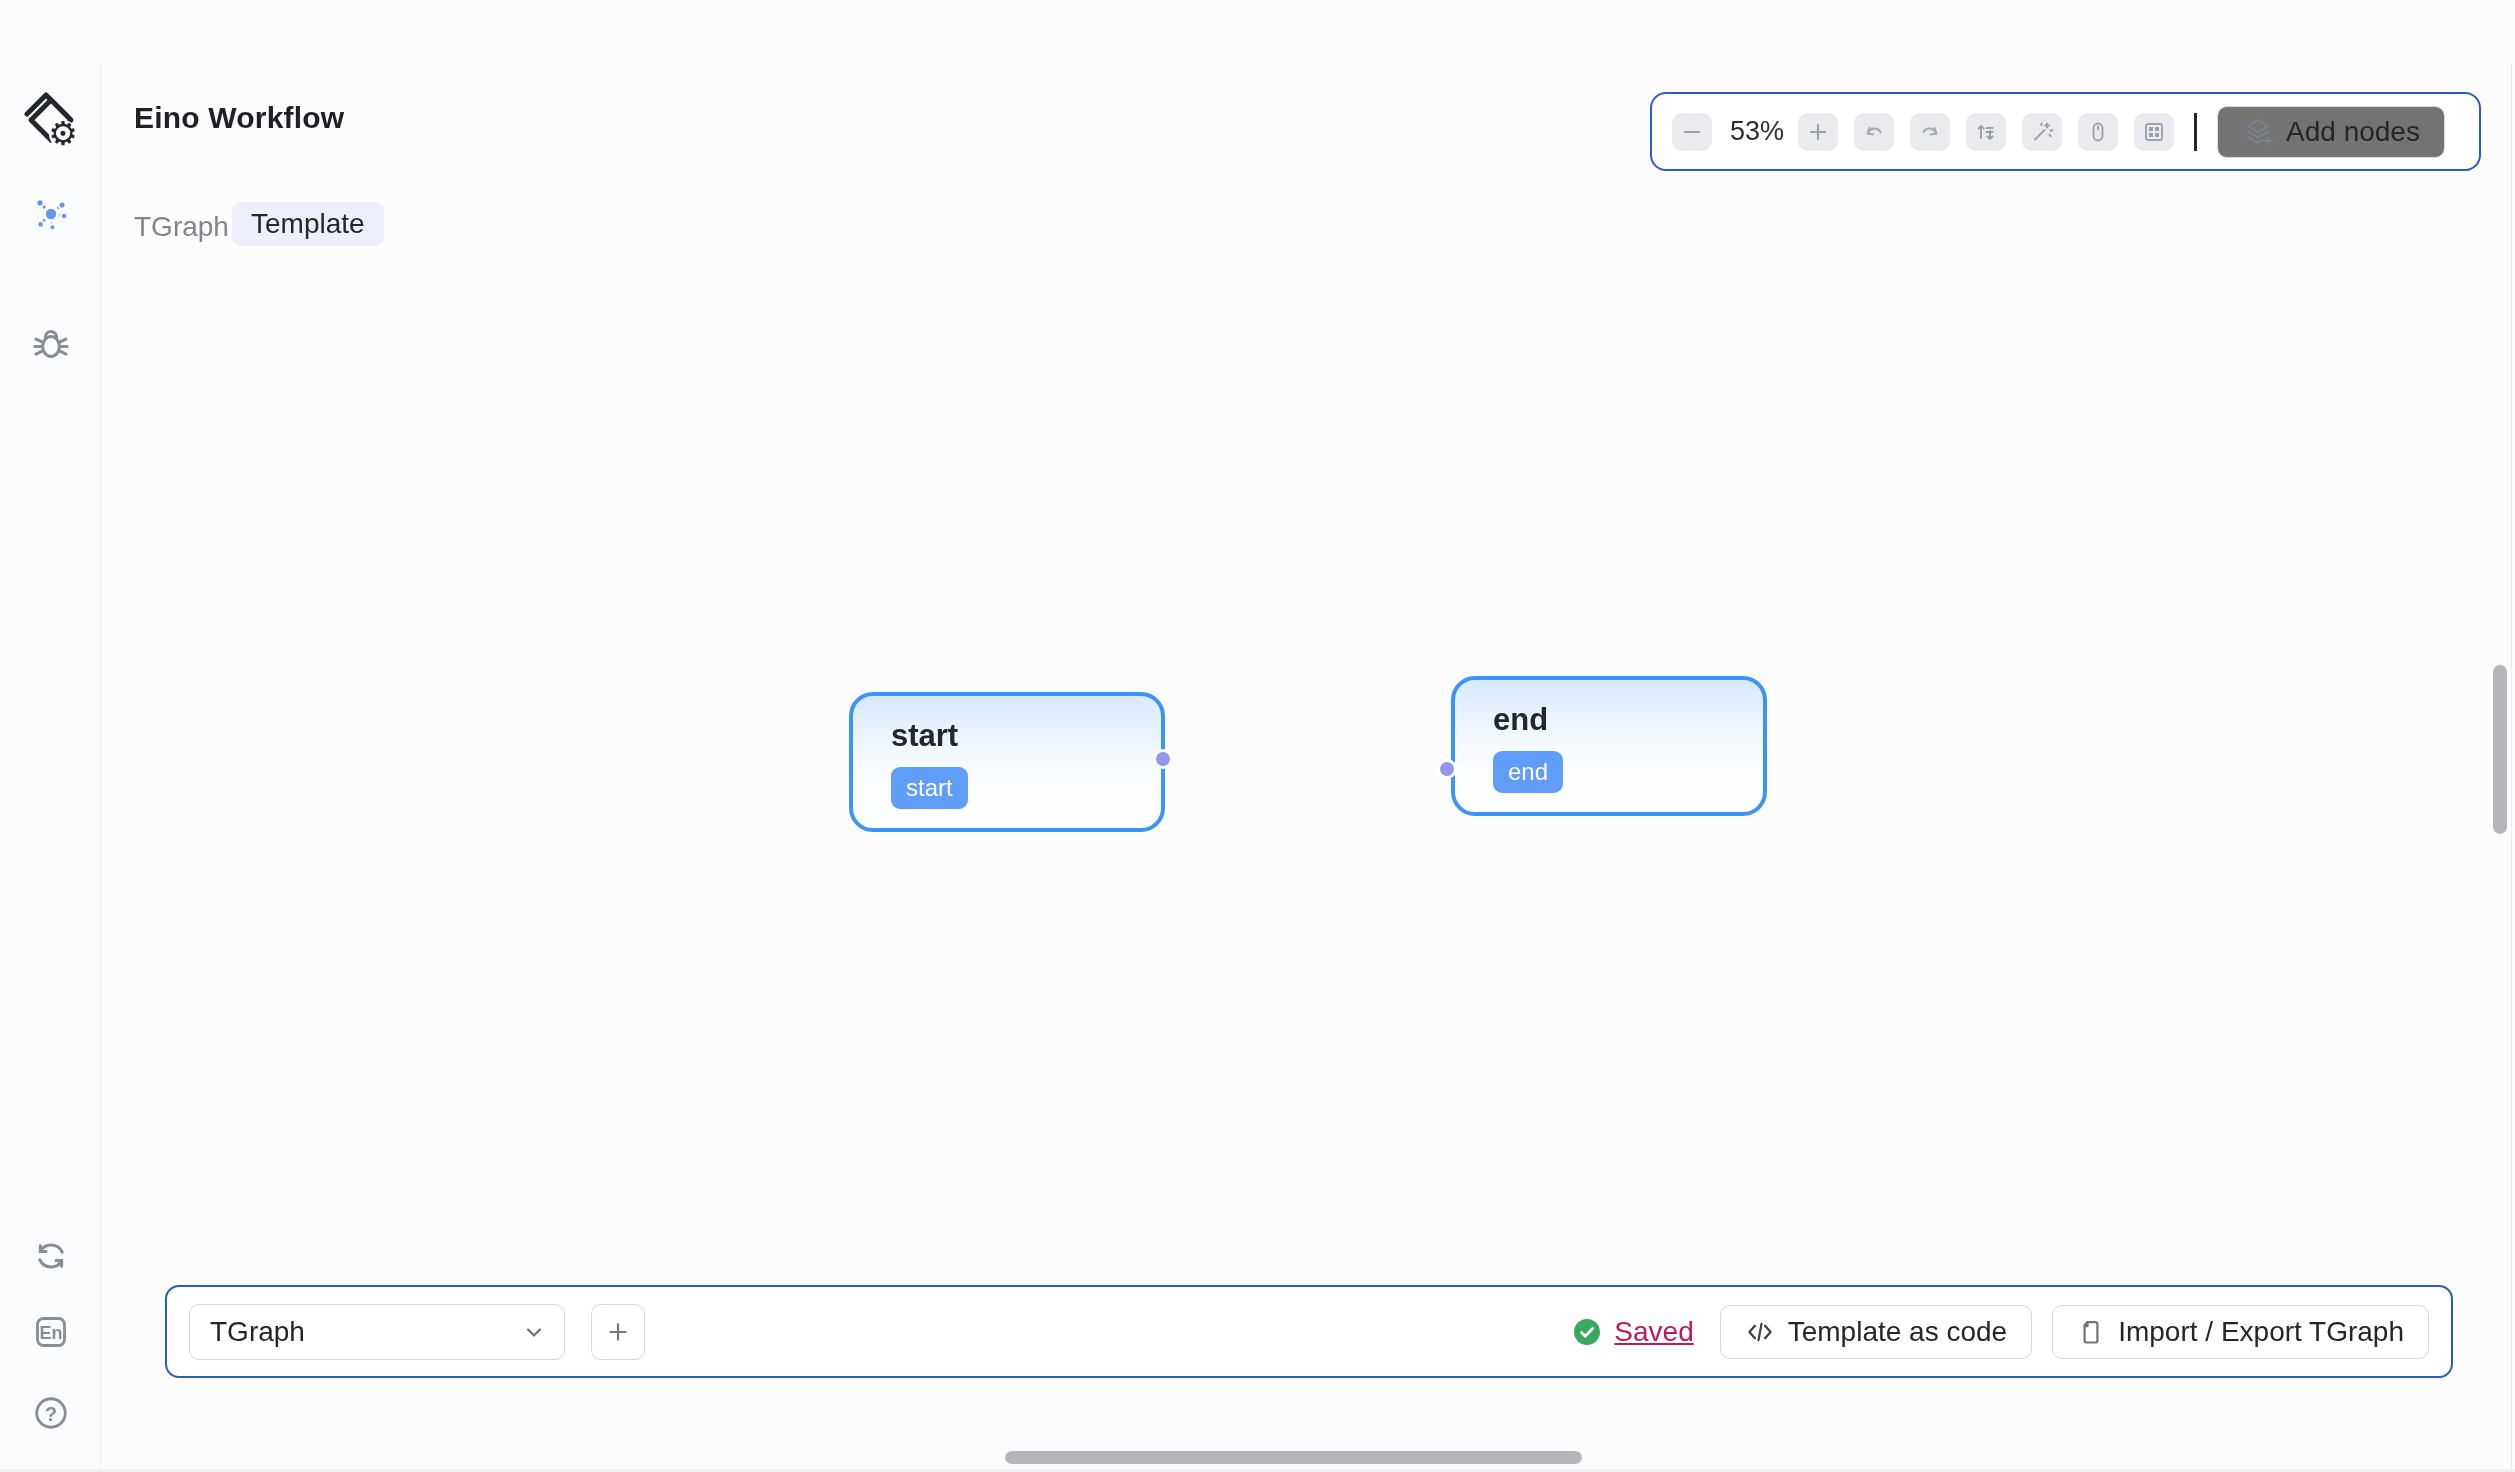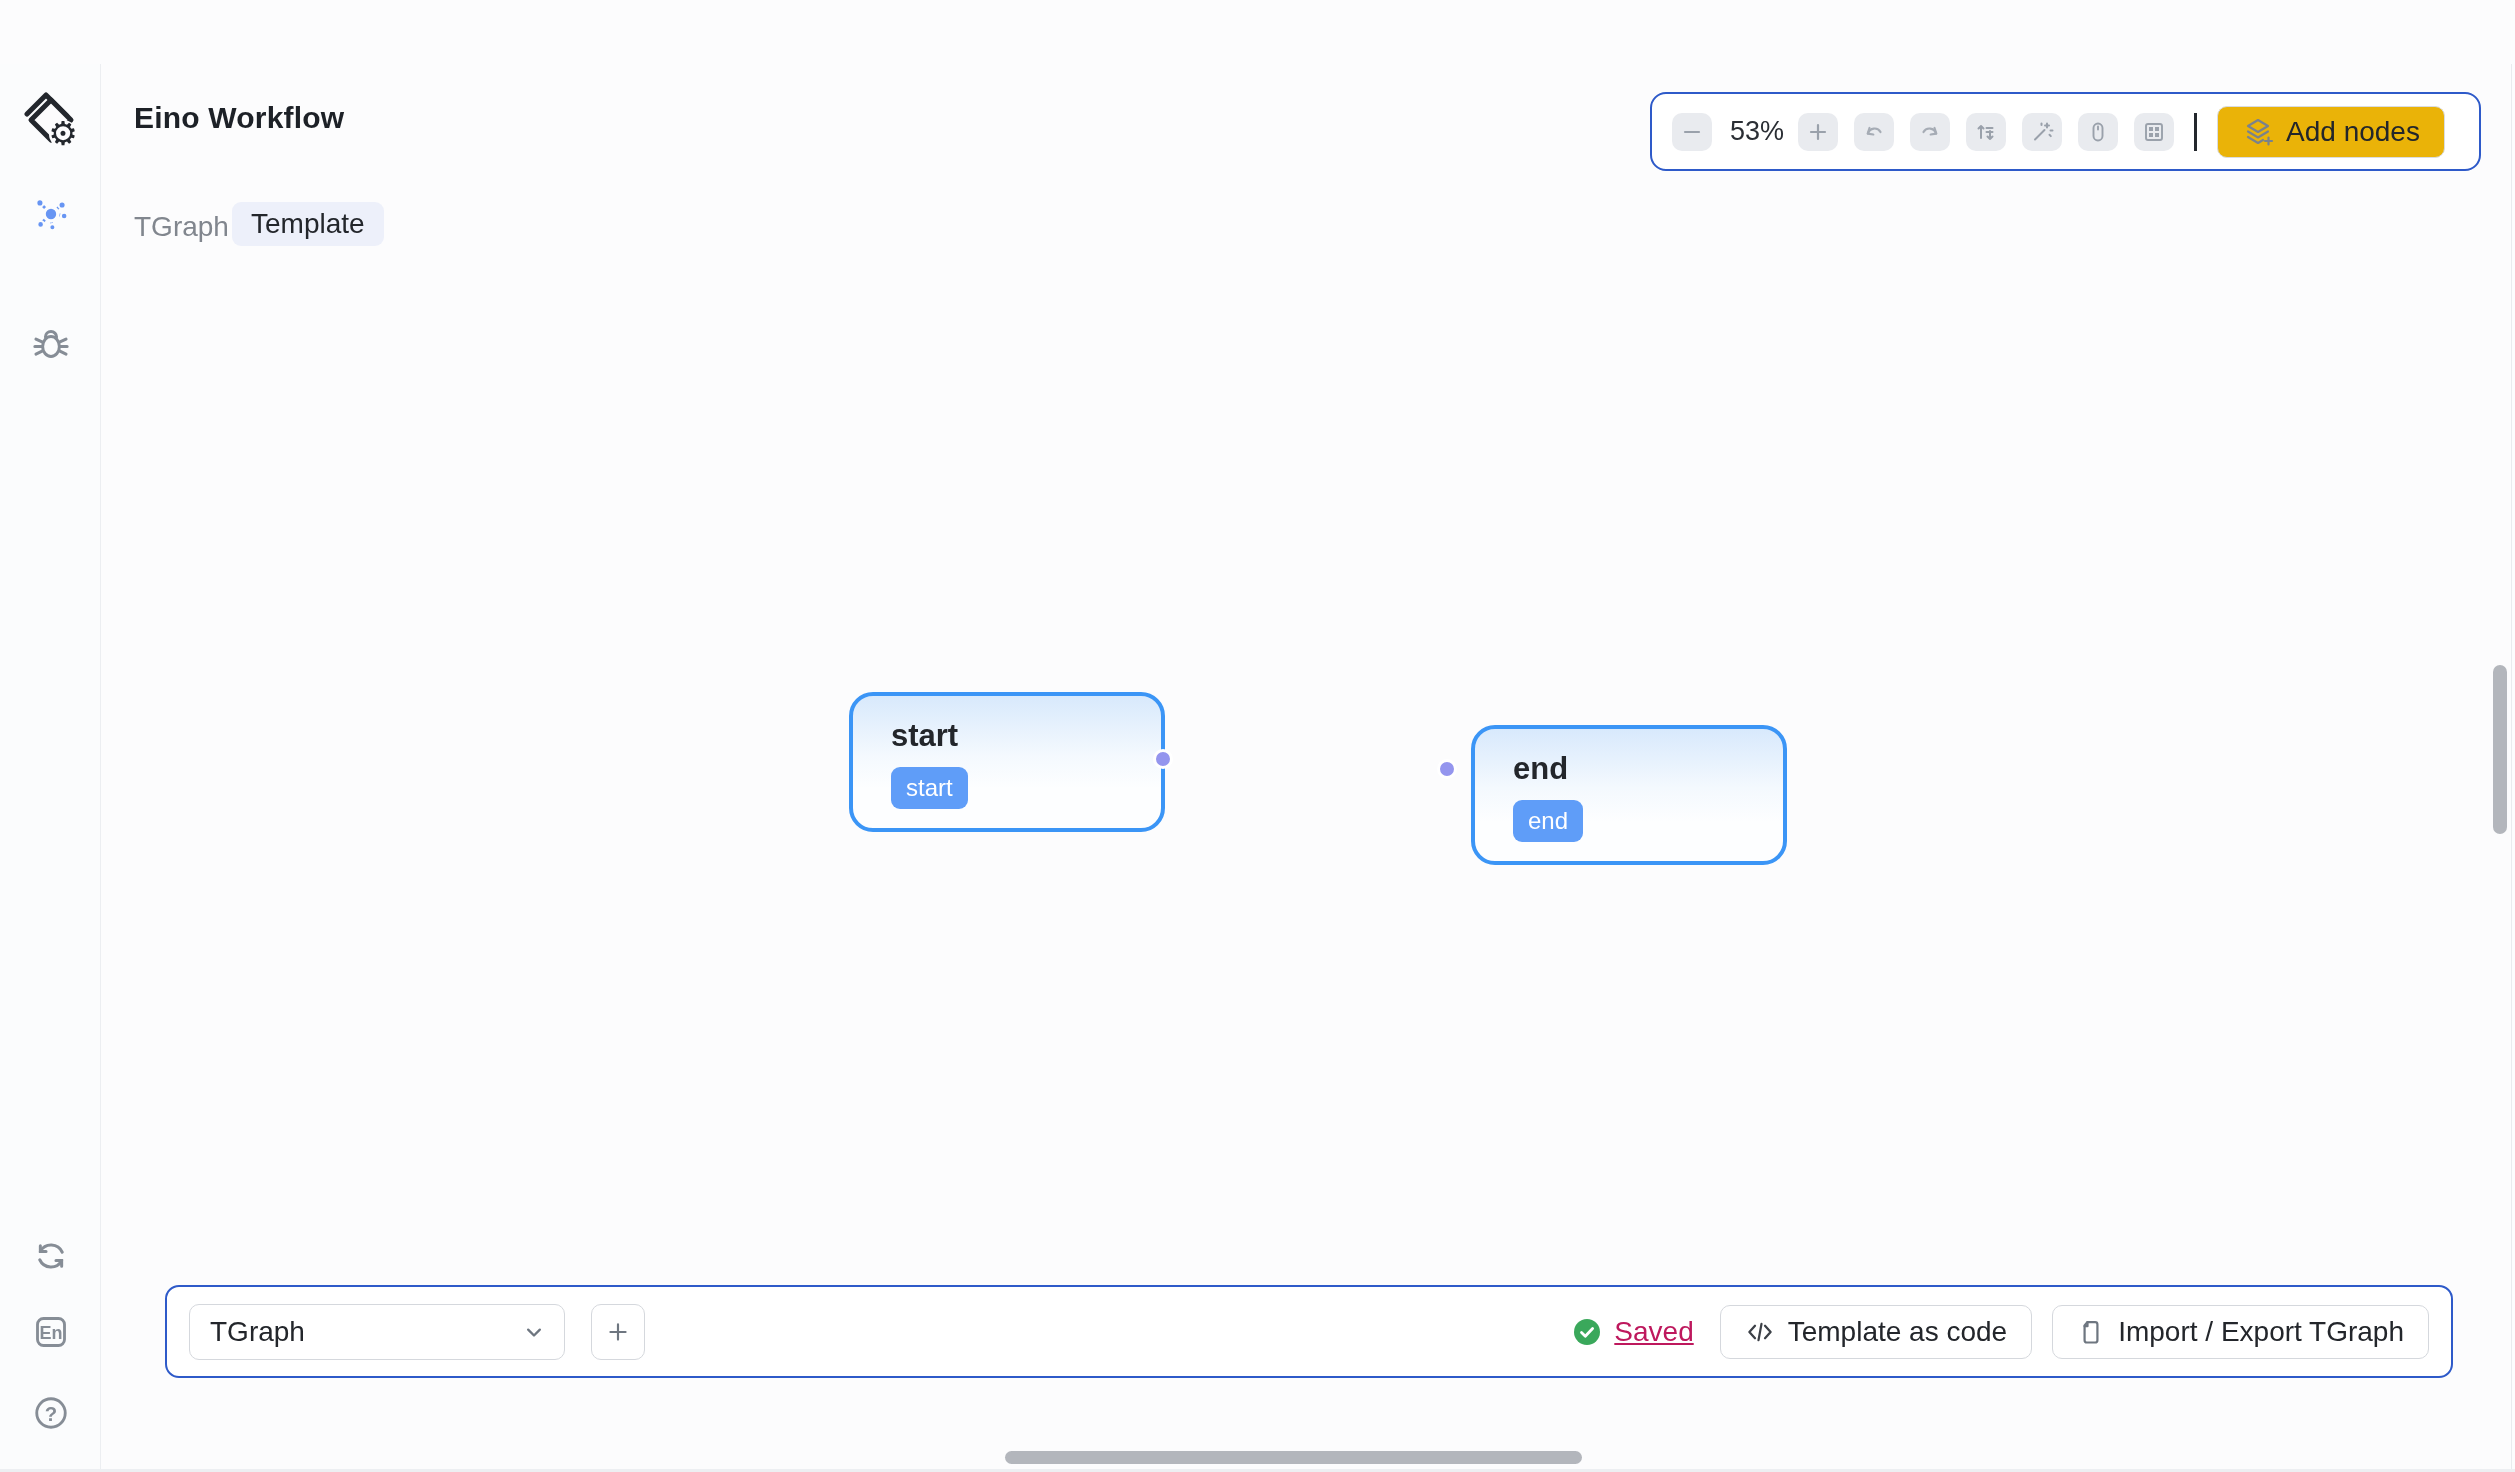--- a/index.html
+++ b/index.html
@@ -34,21 +34,21 @@
   
   .toolbar { position:absolute; left:1650px; top:92px; width:831px; height:79px;
              background:#ffffff; border:2.5px solid #2e5ac9; border-radius:16px;
              display:flex; align-items:center; padding:0 14px 0 20px; }
   .icon-btn { width:40px; height:38px; border-radius:10px; background:#e9ebef;
               display:flex; align-items:center; justify-content:center; flex:none;
               cursor:pointer; margin-right:16px; }
   .icon-btn:last-of-type { margin-right:0; }
   .zoom-level { font-size:27px; color:#2a2e34; margin:0 14px 0 2px; flex:none; }
   .tb-divider { width:3px; height:38px; background:#23272d; margin:0 20px 0 4px; flex:none; }
-  .add-nodes-btn { height:52px; background:#eab308; border:1.5px solid #d9dce1;
+  .add-nodes-btn { height:52px; background:#737373; border:1.5px solid #d9dce1;
                    border-radius:10px; display:flex; align-items:center; gap:12px;
                    padding:0 24px; cursor:pointer; flex:none; }
   .add-nodes-btn span { font-size:28px; color:#23262b; }
 
   
   .node { position:absolute; width:316px; height:140px; border:4px solid #3b95f6;
           border-radius:24px; background:linear-gradient(180deg,#d8e9fc 0%,#f4f9fe 45%,#fdfeff 70%);
           padding:22px 38px; cursor:grab; }
   .node-title { font-size:31px; font-weight:700; color:#23262b; }
   .node-badge { display:inline-block; margin-top:13px; background:#5f9df8; color:#ffffff;
@@ -218,21 +218,21 @@
       <span>Add nodes</span>
     </div>
   </div>
 
   <div class="node" style="left:849px; top:692px;">
     <div class="node-title">start</div>
     <div class="node-badge">start</div>
   </div>
   <div class="port" style="left:1153px; top:749px;"></div>
 
-  <div class="node" style="left:1451px; top:725px;margin-left:20px;">
+  <div class="node" style="left:1451px; top:676px;">
     <div class="node-title">end</div>
     <div class="node-badge">end</div>
   </div>
   <div class="port" style="left:1437px; top:759px;"></div>
 
   <div class="bottombar">
     <div class="graph-select">
       <span>TGraph</span>
       <svg width="28" height="28" viewBox="0 0 24 24" fill="none" stroke="#6e7680" stroke-width="2" stroke-linecap="round" stroke-linejoin="round">
         <path d="M7 10 L12 15 L17 10"></path>

